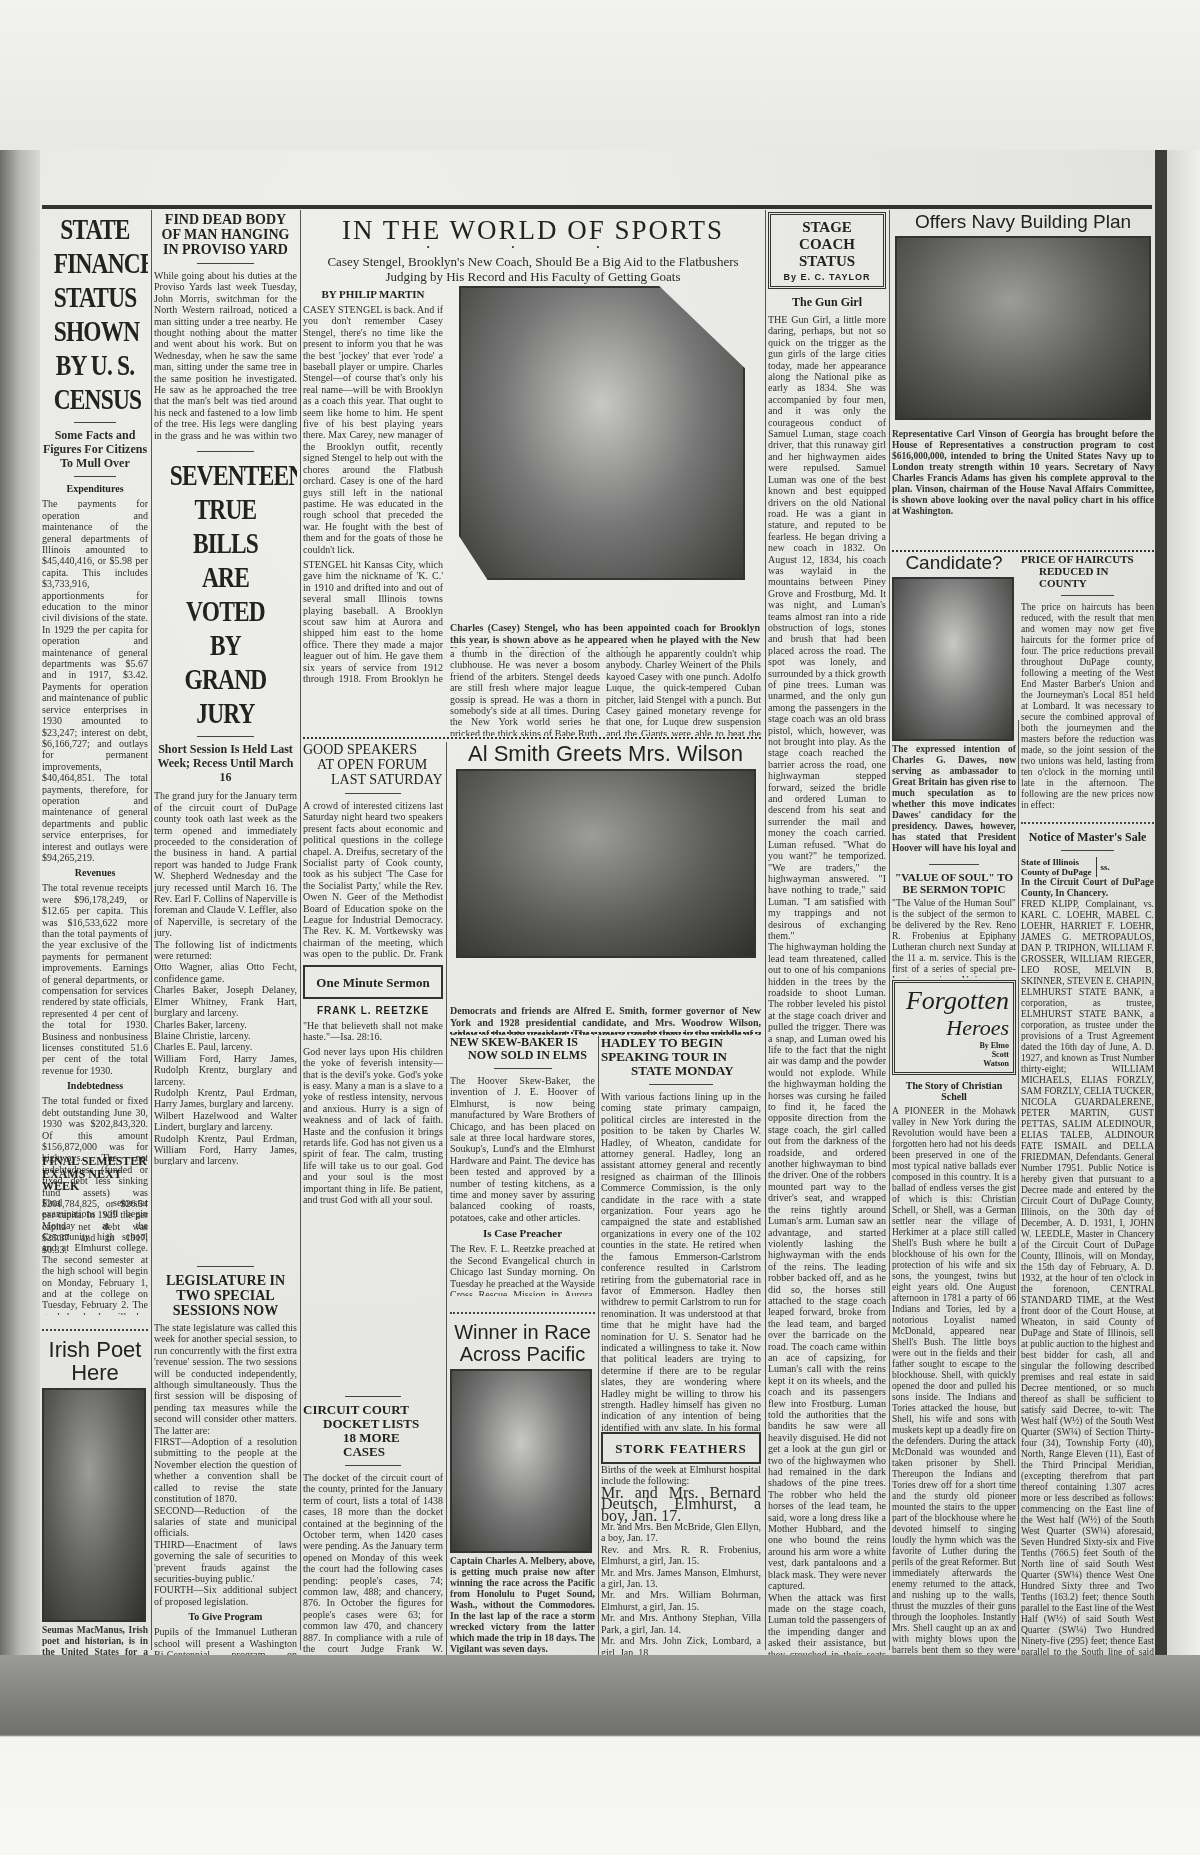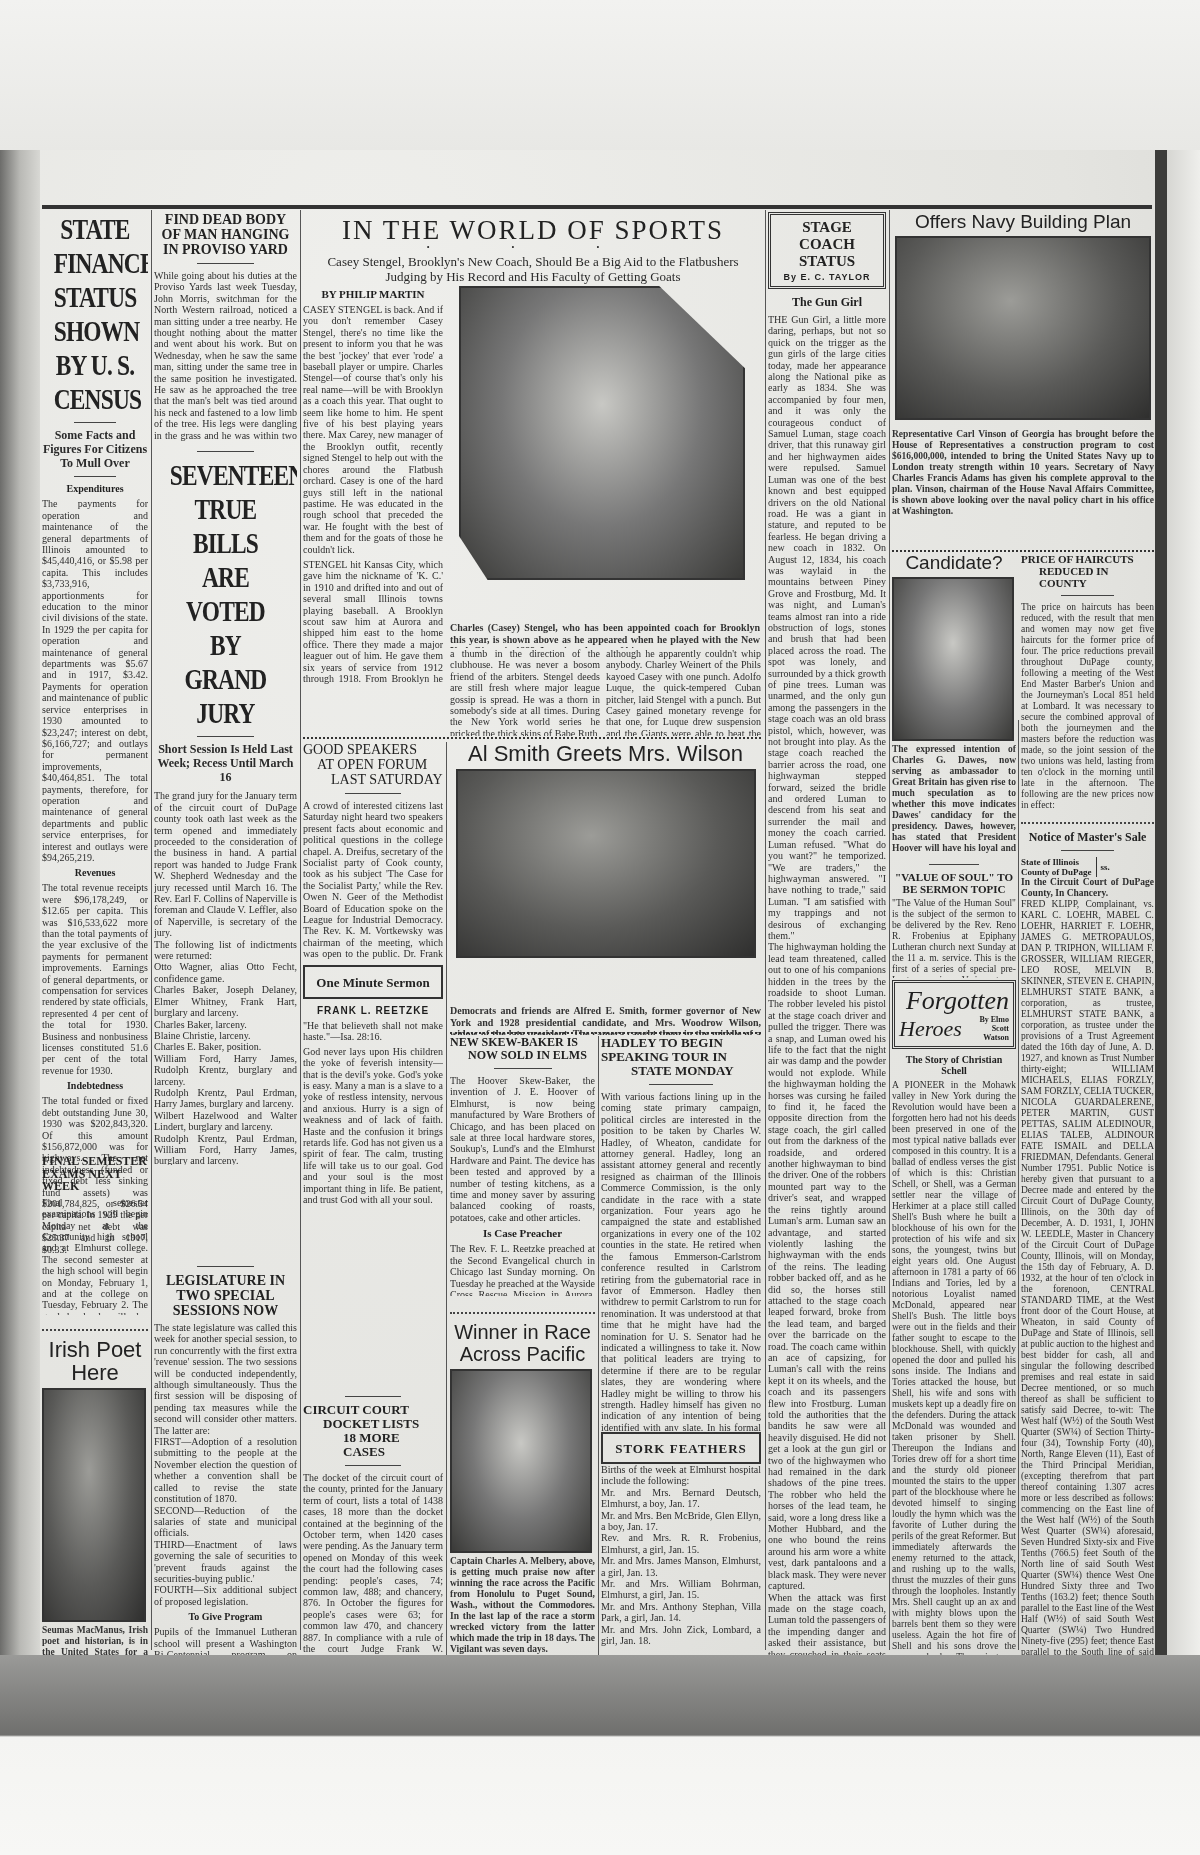--- a/index.html
+++ b/index.html
@@ -90,21 +90,21 @@
     </h1>
     <div class="short-rule"></div>
     <p class="sub" style="font-size:12px;">Short Session Is Held Last Week; Recess Until March 16</p>
     <p class="body" style="font-size:10px;line-height:11.4px;">The grand jury for the January term of the circuit court of DuPage county took oath last week as the term opened and immediately proceeded to the consideration of the business in hand. A partial report was handed to Judge Frank W. Shepherd Wednesday and the jury recessed until March 16. The Rev. Earl F. Collins of Naperville is foreman and Claude V. Leffler, also of Naperville, is secretary of the jury.</p>
     <p class="body" style="font-size:10px;line-height:11.4px;">The following list of indictments were returned:</p>
     <div>
       <p class="body" style="font-size:10px;line-height:11.4px;">Otto Wagner, alias Otto Fecht, confidence game.</p>
       <p class="body" style="font-size:10px;line-height:11.4px;">Charles Baker, Joseph Delaney, Elmer Whitney, Frank Hart, burglary and larceny.</p>
       <p class="body" style="font-size:10px;line-height:11.4px;">Charles Baker, larceny.</p>
       <p class="body" style="font-size:10px;line-height:11.4px;">Blaine Christie, larceny.</p>
-      <p class="body" style="font-size:10px;line-height:11.4px;">Charles E. Baker, position.</p>
+      <p class="body" style="font-size:10px;line-height:11.4px;">Charles E. Paul, larceny.</p>
       <p class="body" style="font-size:10px;line-height:11.4px;">William Ford, Harry James, Rudolph Krentz, burglary and larceny.</p>
       <p class="body" style="font-size:10px;line-height:11.4px;">Rudolph Krentz, Paul Erdman, Harry James, burglary and larceny.</p>
       <p class="body" style="font-size:10px;line-height:11.4px;">Wilbert Hazelwood and Walter Lindert, burglary and larceny.</p>
       <p class="body" style="font-size:10px;line-height:11.4px;">Rudolph Krentz, Paul Erdman, William Ford, Harry James, burglary and larceny.</p>
 
     </div>
   </div>
 
   <div class="box" style="left:154px;top:1260px;width:143px;height:395px;">
     <div class="short-rule"></div>
@@ -225,21 +225,21 @@
     </h2>
     <div class="short-rule"></div>
     <p class="body" style="font-size:10px;line-height:11.4px;">With various factions lining up in the coming state primary campaign, political circles are interested in the position to be taken by Charles W. Hadley, of Wheaton, candidate for attorney general. Hadley, long an assistant attorney general and recently resigned as chairman of the Illinois Commerce Commission, is the only candidate in the race with a state organization. Four years ago he campaigned the state and established organizations in every one of the 102 counties in the state. He retired when the famous Emmerson-Carlstrom conference resulted in Carlstrom retiring from the gubernatorial race in favor of Emmerson. Hadley then withdrew to permit Carlstrom to run for renomination. It was understood at that time that he might have had the nomination for U. S. Senator had he indicated a willingness to take it. Now that political leaders are trying to determine if there are to be regular slates, they are wondering where Hadley might be willing to throw his strength. Hadley himself has given no indication of any intention of being identified with any slate. In his formal announcement, he said: "I seek the nomination not as a candidate of any faction but as a candidate seeking the suffrage of all members of the party." Meanwhile, plans are being made for him to begin a statewide speaking tour, beginning next Monday in the southern part of the state.</p>
   </div>
 
   <div class="box" style="left:601px;top:1432px;width:160px;height:223px;">
     <div class="framed" style="text-align:center;padding:5px 10px;">
       <span class="hl" style="font-size:13px;letter-spacing:1px;">STORK FEATHERS</span>
     </div>
     <p class="body" style="font-size:10px;line-height:11.4px;">Births of the week at Elmhurst hospital include the following:</p>
-    <p class="body" style="font-size:10px;line-height:11.4px;">Mr. and Mrs. Bernard Deutsch, Elmhurst, a boy, Jan. 17.</p>
+    <p class="body" style="font-size:16px;line-height:11.4px;">Mr. and Mrs. Bernard Deutsch, Elmhurst, a boy, Jan. 17.</p>
     <p class="body" style="font-size:10px;line-height:11.4px;">Mr. and Mrs. Ben McBride, Glen Ellyn, a boy, Jan. 17.</p>
     <p class="body" style="font-size:10px;line-height:11.4px;">Rev. and Mrs. R. R. Frobenius, Elmhurst, a girl, Jan. 15.</p>
     <p class="body" style="font-size:10px;line-height:11.4px;">Mr. and Mrs. James Manson, Elmhurst, a girl, Jan. 13.</p>
     <p class="body" style="font-size:10px;line-height:11.4px;">Mr. and Mrs. William Bohrman, Elmhurst, a girl, Jan. 15.</p>
     <p class="body" style="font-size:10px;line-height:11.4px;">Mr. and Mrs. Anthony Stephan, Villa Park, a girl, Jan. 14.</p>
     <p class="body" style="font-size:10px;line-height:11.4px;">Mr. and Mrs. John Zick, Lombard, a girl, Jan. 18.</p>
 
   </div>
 
   <div class="box" style="left:768px;top:212px;width:118px;height:1443px;">
@@ -285,21 +285,21 @@
     <h2 class="hl" style="font-size:11px;line-height:12px;">
       <div>"VALUE OF SOUL" TO</div>
       <div>BE SERMON TOPIC</div>
     </h2>
     <p class="body" style="font-size:9.5px;line-height:11px;margin-top:3px;">"The Value of the Human Soul" is the subject of the sermon to be delivered by the Rev. Reno R. Frobenius at Epiphany Lutheran church next Sunday at the 11 a. m. service. This is the first of a series of special pre-Lenten services. Various types of family worship will be demonstrated at each of these services.</p>
   </div>
 
   <div class="box" style="left:892px;top:980px;width:124px;height:675px;">
     <div class="dbl" style="padding:4px;">
       <div style="font-family:'Liberation Serif',serif;font-style:italic;font-size:26px;line-height:28px;">Forgotten</div>
-      <div style="display:flex;justify-content:space-between;align-items:flex-end;">
+      <div style="display:flex;justify-content:space-between;align-items:flex-end;flex-direction:column;">
         <span style="font-family:'Liberation Serif',serif;font-style:italic;font-size:22px;">Heroes</span>
         <span style="font-size:8px;font-weight:bold;width:40px;line-height:9px;">By Elmo Scott Watson</span>
       </div>
     </div>
     <div class="sechead" style="font-size:10px;margin-top:5px;">The Story of Christian Schell</div>
     <p class="body" style="font-size:9.5px;line-height:11px;">A PIONEER in the Mohawk valley in New York during the Revolution would have been a forgotten hero had not his deeds been preserved in one of the most typical native ballads ever composed in this country. It is a ballad of endless verses the gist of which is this: Christian Schell, or Shell, was a German settler near the village of Herkimer at a place still called Shell's Bush where he built a blockhouse of his own for the protection of his wife and six sons, the youngest, twins but eight years old. One August afternoon in 1781 a party of 66 Indians and Tories, led by a notorious Loyalist named McDonald, appeared near Shell's Bush. The little boys were out in the fields and their father sought to escape to the blockhouse. Shell, with quickly opened the door and pulled his sons inside. The Indians and Tories attacked the house, but Shell, his wife and sons with muskets kept up a deadly fire on the defenders. During the attack McDonald was wounded and taken prisoner by Shell. Thereupon the Indians and Tories drew off for a short time and the sturdy old pioneer mounted the stairs to the upper part of the blockhouse where he devoted himself to singing loudly the hymn which was the favorite of Luther during the perils of the great Reformer. But immediately afterwards the enemy returned to the attack, and rushing up to the walls, thrust the muzzles of their guns through the loopholes. Instantly Mrs. Shell caught up an ax and with mighty blows upon the barrels bent them so they were useless. Again the hot fire of Shell and his sons drove the enemy back. Then just as twilight settled down Shell ran again to the second story and calling to his wife informed her that help had arrived from Fort Dayton. "Captain Small, march your company around to this side of the house," he shouted. "Captain Getman, you had better wheel your men off to the left and come up on this side." His bluff worked beautifully. The enemy fled with a loss of 11 killed and 18 wounded, nine of whom died soon afterwards.</p>
 
   </div>
 
   <div class="box" style="left:1021px;top:818px;width:133px;height:837px;">

